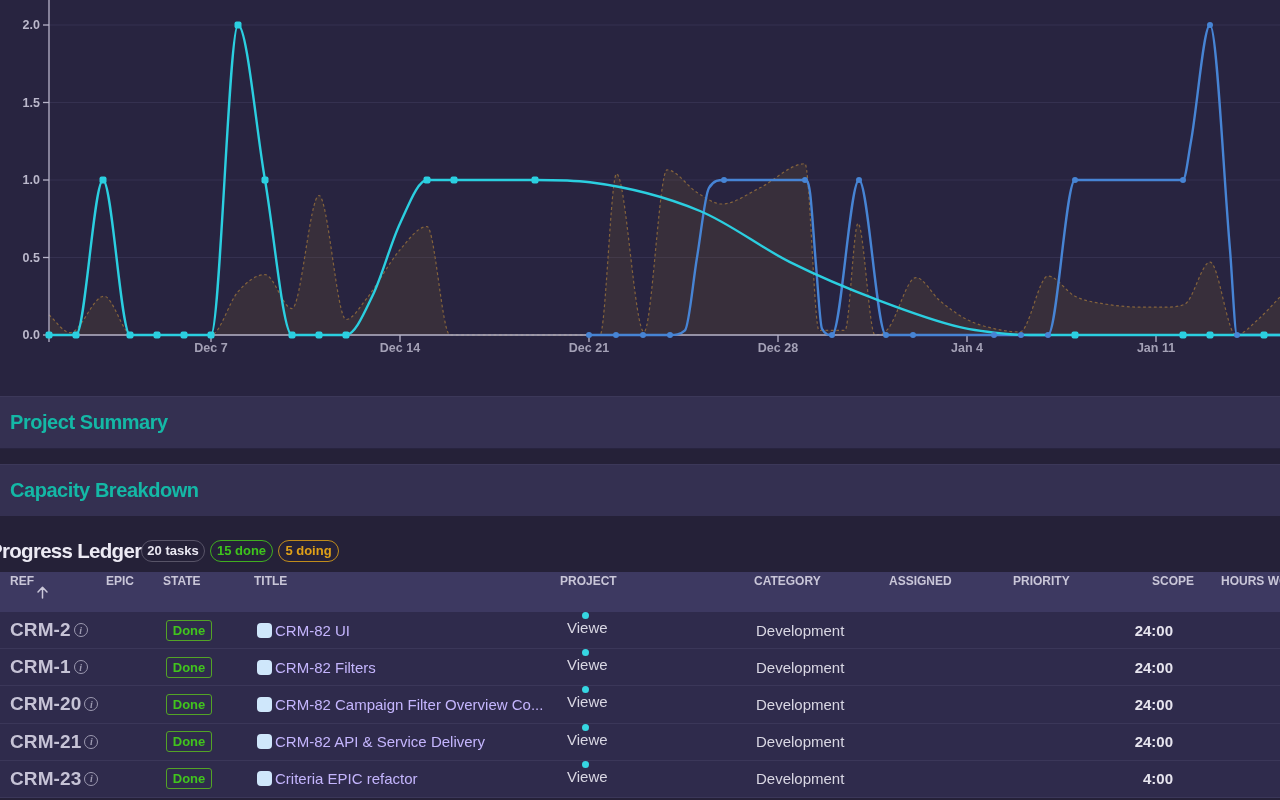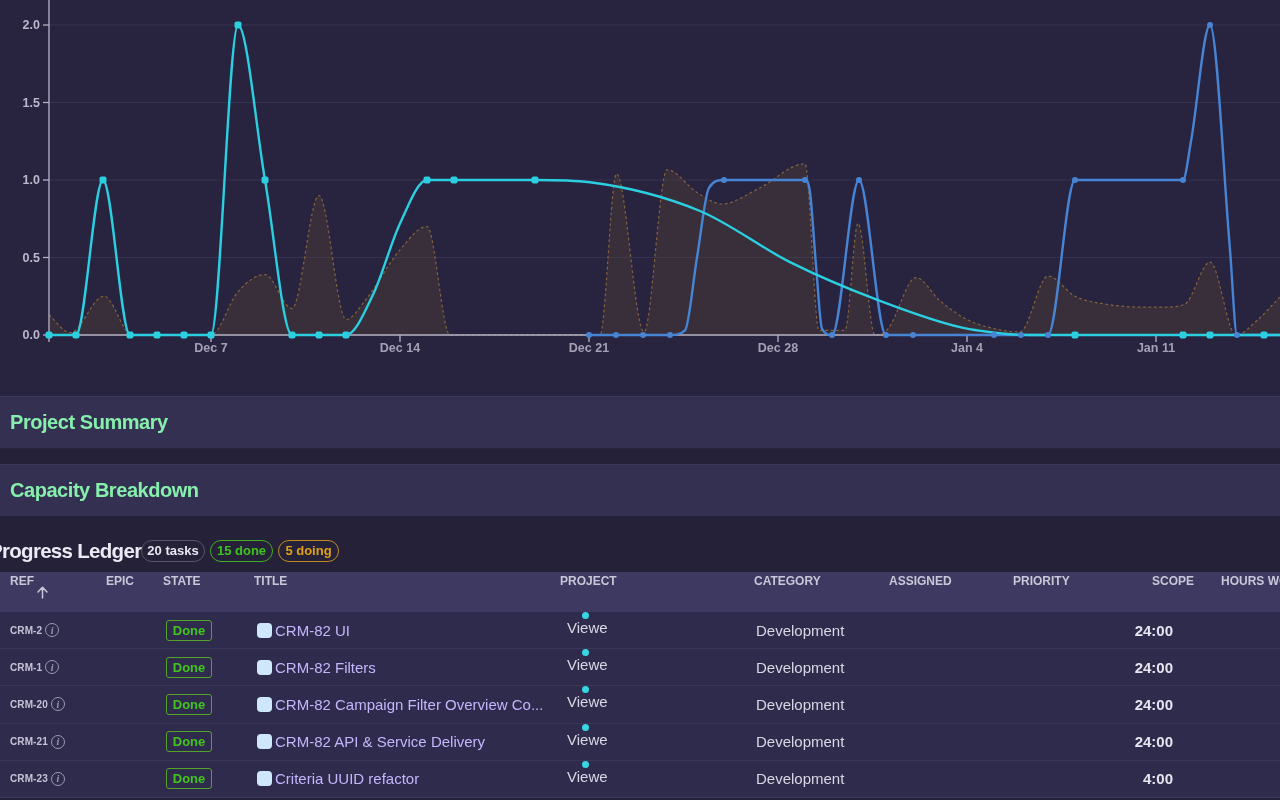--- a/index.html
+++ b/index.html
@@ -1,20 +1,20 @@
 <!DOCTYPE html>
 <html><head><meta charset="utf-8">
 <style>
 * { margin:0; padding:0; box-sizing:border-box; }
 html,body { width:1280px; height:800px; overflow:hidden; background:#282440;
   font-family:"Liberation Sans",sans-serif; }
 .chart { position:absolute; left:0; top:0; }
 .secbar { position:absolute; left:0; width:1280px; height:52px; background:#343051;
   border-top:1px solid #3c3859; display:flex; align-items:center; padding-left:10px;
-  color:#86efac; font-size:20px; font-weight:bold; letter-spacing:-0.45px; }
+  color:#14b8a6; font-size:20px; font-weight:bold; letter-spacing:-0.45px; }
 #bar1 { top:396px; }
 #bar2 { top:464px; }
 .gap { position:absolute; left:0; width:1280px; background:#252138; }
 #gapA { top:449px; height:15px; }
 #gapB { top:516px; height:56px; }
 .plhead { position:absolute; left:0; top:525px; width:1280px; height:51px; background:#252138;
   display:flex; align-items:center; }
 .plhead h2 { position:absolute; left:-11px; top:50%; transform:translateY(-50%);
   font-size:20.5px; font-weight:bold; color:#eceaf4; white-space:nowrap; letter-spacing:-0.7px; }
 .pill { position:absolute; top:50%; transform:translateY(-50%); height:22px; border-radius:11px;
@@ -23,21 +23,21 @@
 .pill2 { left:210px; width:63px; border:1.5px solid #40ae20; color:#3ec31d; }
 .pill3 { left:278px; width:61px; border:1.5px solid #c08c1c; color:#dfa018; }
 .thead { position:absolute; left:0; top:572px; width:1280px; height:40px; background:#3d3961;
   color:#c9c6d8; font-size:12px; font-weight:bold; }
 .thead > span { position:absolute; top:2px; white-space:nowrap; }
 .tbody { position:absolute; left:0; top:612px; width:1280px; }
 .row { position:relative; width:1280px; height:37.2px; background:#2f2b4c;
   border-bottom:1px solid #3b3759; }
 .row > div { position:absolute; top:0; height:100%; display:flex; align-items:center; }
 .c-ref { left:10px; }
-.ref { color:#c6c3d6; font-size:10px; font-weight:bold; letter-spacing:0.1px; }
+.ref { color:#c6c3d6; font-size:19px; font-weight:bold; letter-spacing:0.1px; }
 .info { margin-left:3px; width:14px; height:14px; border:1.5px solid #9c99b0; border-radius:50%;
   color:#9c99b0; font-size:10px; font-weight:bold; display:flex; align-items:center;
   justify-content:center; font-family:"Liberation Serif",serif; font-style:italic; }
 .c-state { left:166px; }
 .done { display:flex; align-items:center; justify-content:center; width:46px; height:21px;
   border:1.5px solid #53a426; border-radius:3px; color:#41c41d; font-size:13px; font-weight:bold; }
 .c-title { left:257px; }
 .ticon { width:15px; height:15px; border-radius:4px; background:#cfe7fb; margin-right:3px; }
 .ttext { color:#c4b5fd; font-size:15px; }
 .c-proj { left:567px;flex-direction:column; }
@@ -228,21 +228,21 @@
 <div class="row">
 <div class="c-ref">
         <span class="ref">CRM-23</span>
         <span class="info">i</span>
       </div>
 <div class="c-state">
         <span class="done">Done</span>
       </div>
 <div class="c-title">
         <span class="ticon"></span>
-        <span class="ttext">Criteria UUID refactor</span>
+        <span class="ttext">Criteria EPIC refactor</span>
       </div>
 <div class="c-proj">
         <span class="pdot"></span>
         <span class="ptext">Viewe</span>
       </div>
 <div class="c-cat">Development</div>
 <div class="c-scope">4:00</div>
 </div>
 </div>
 <div class="botstrip"></div>

